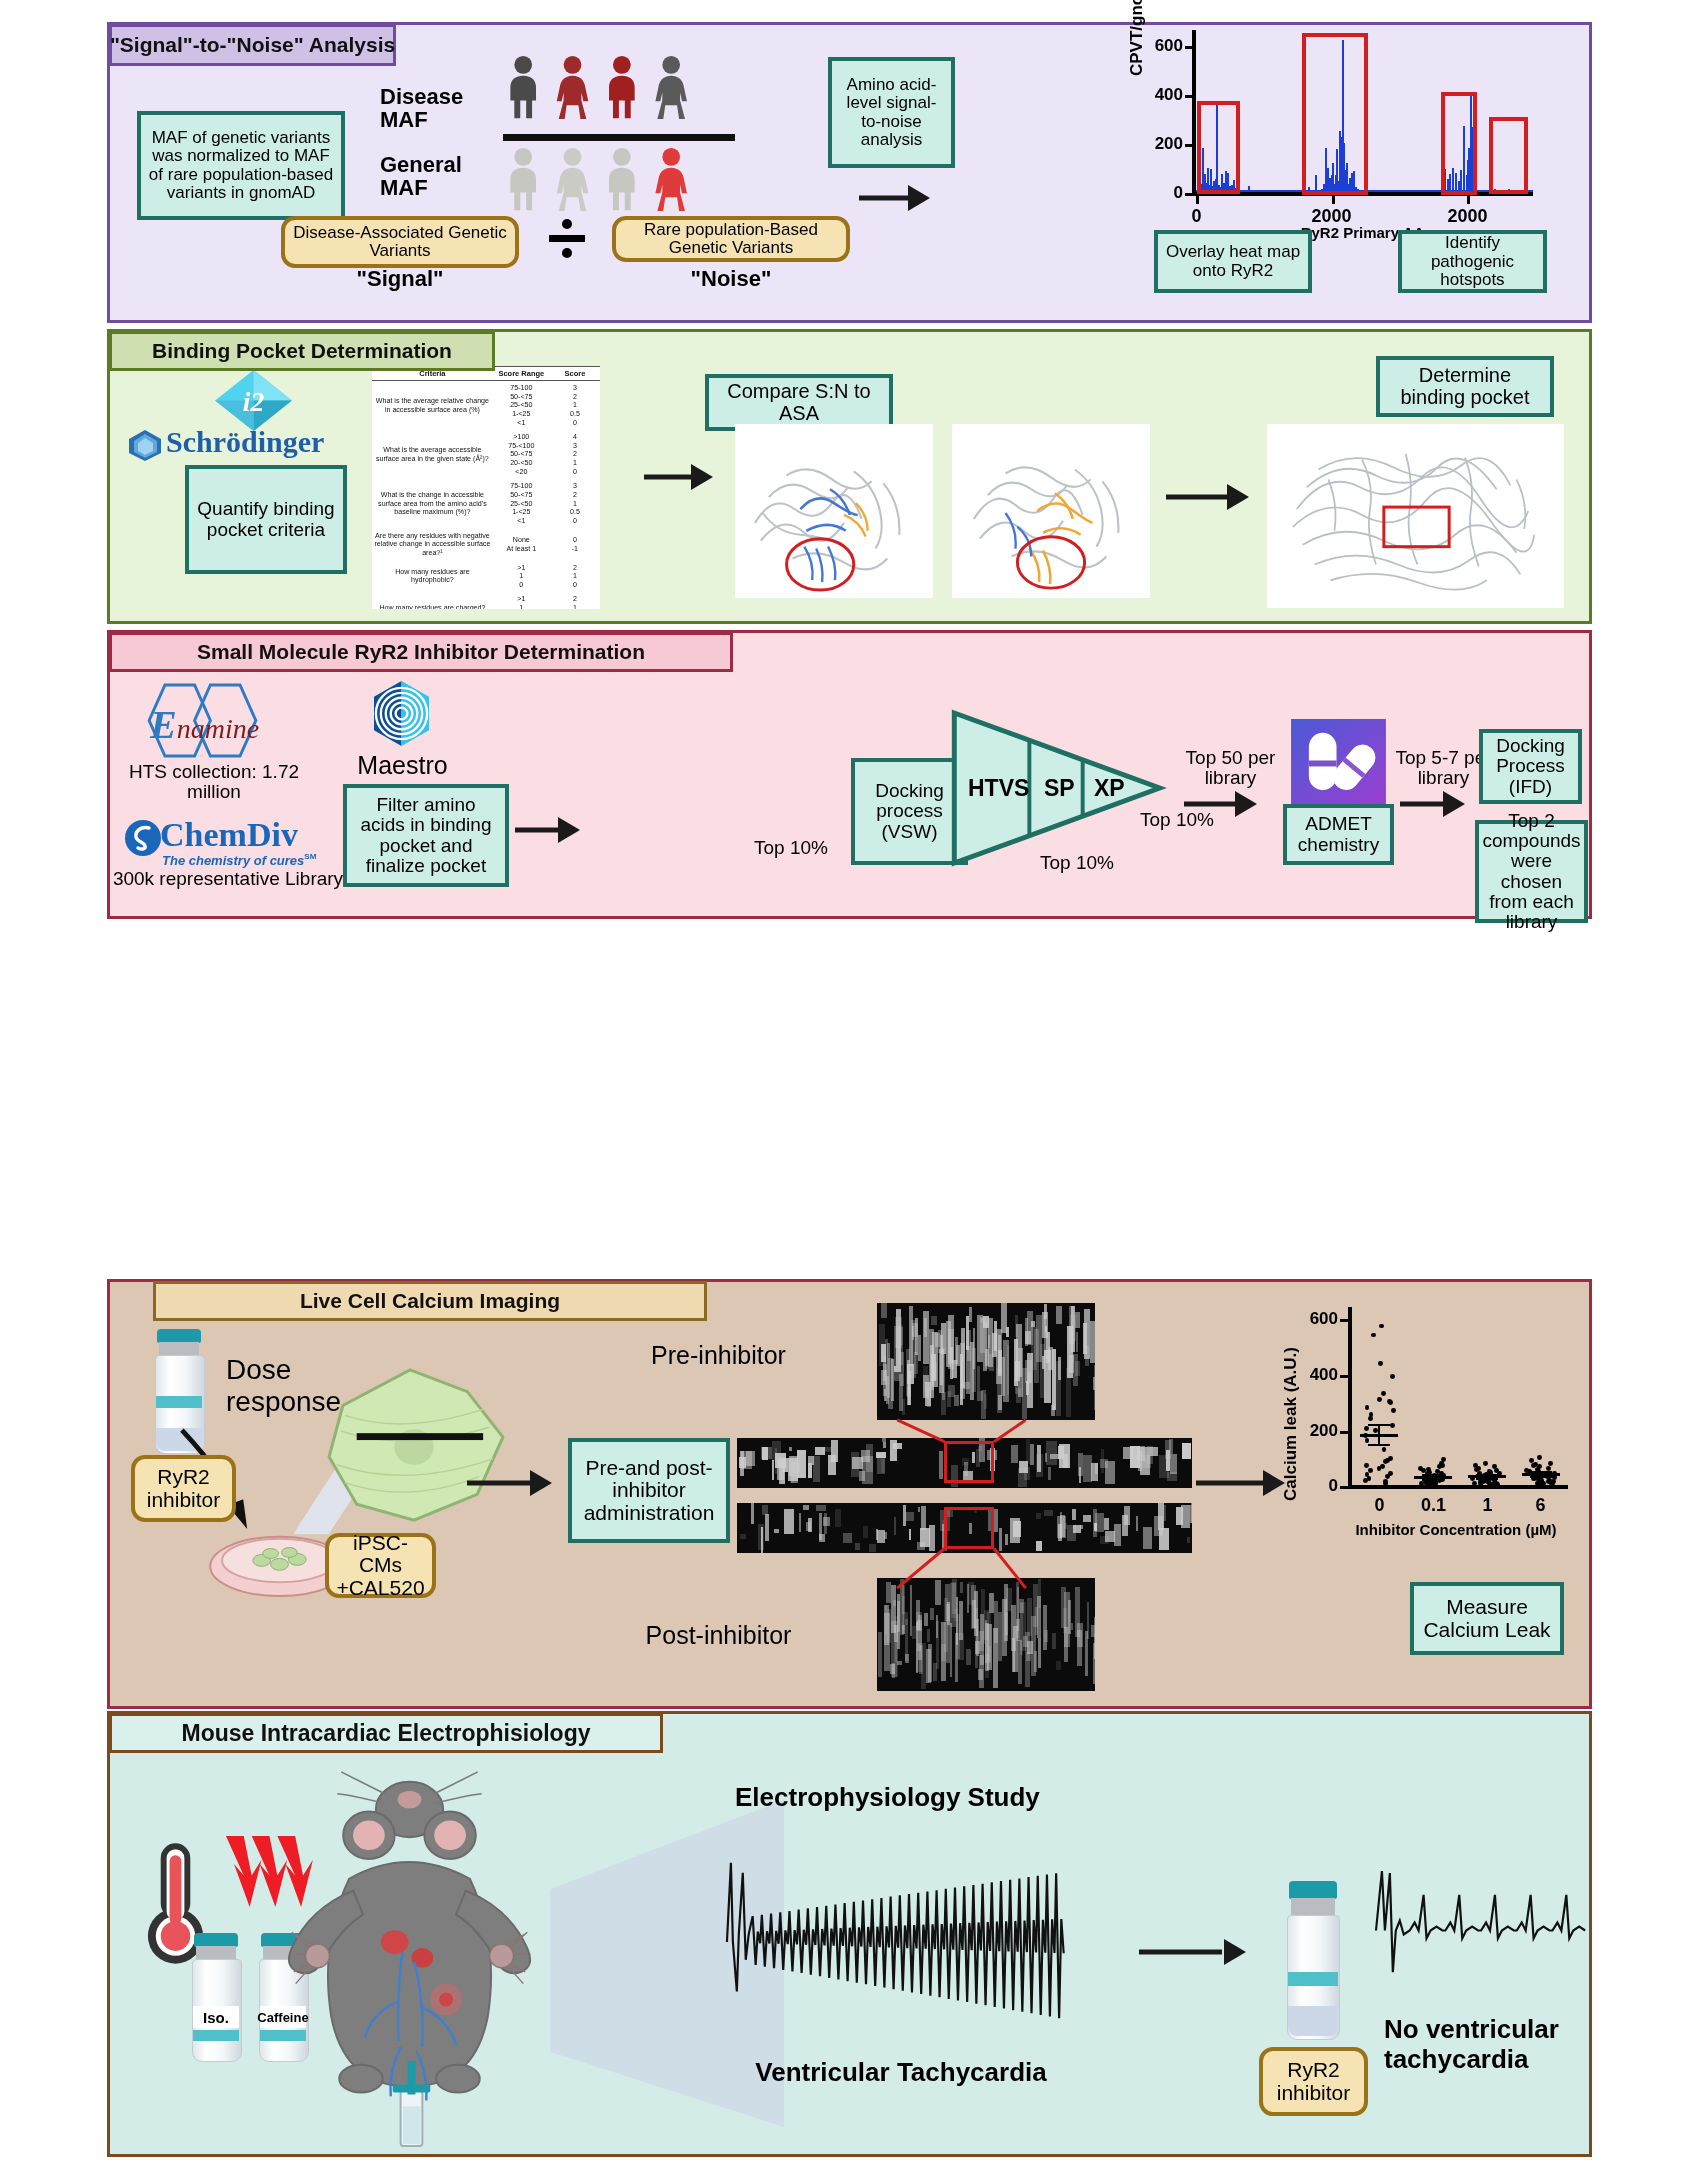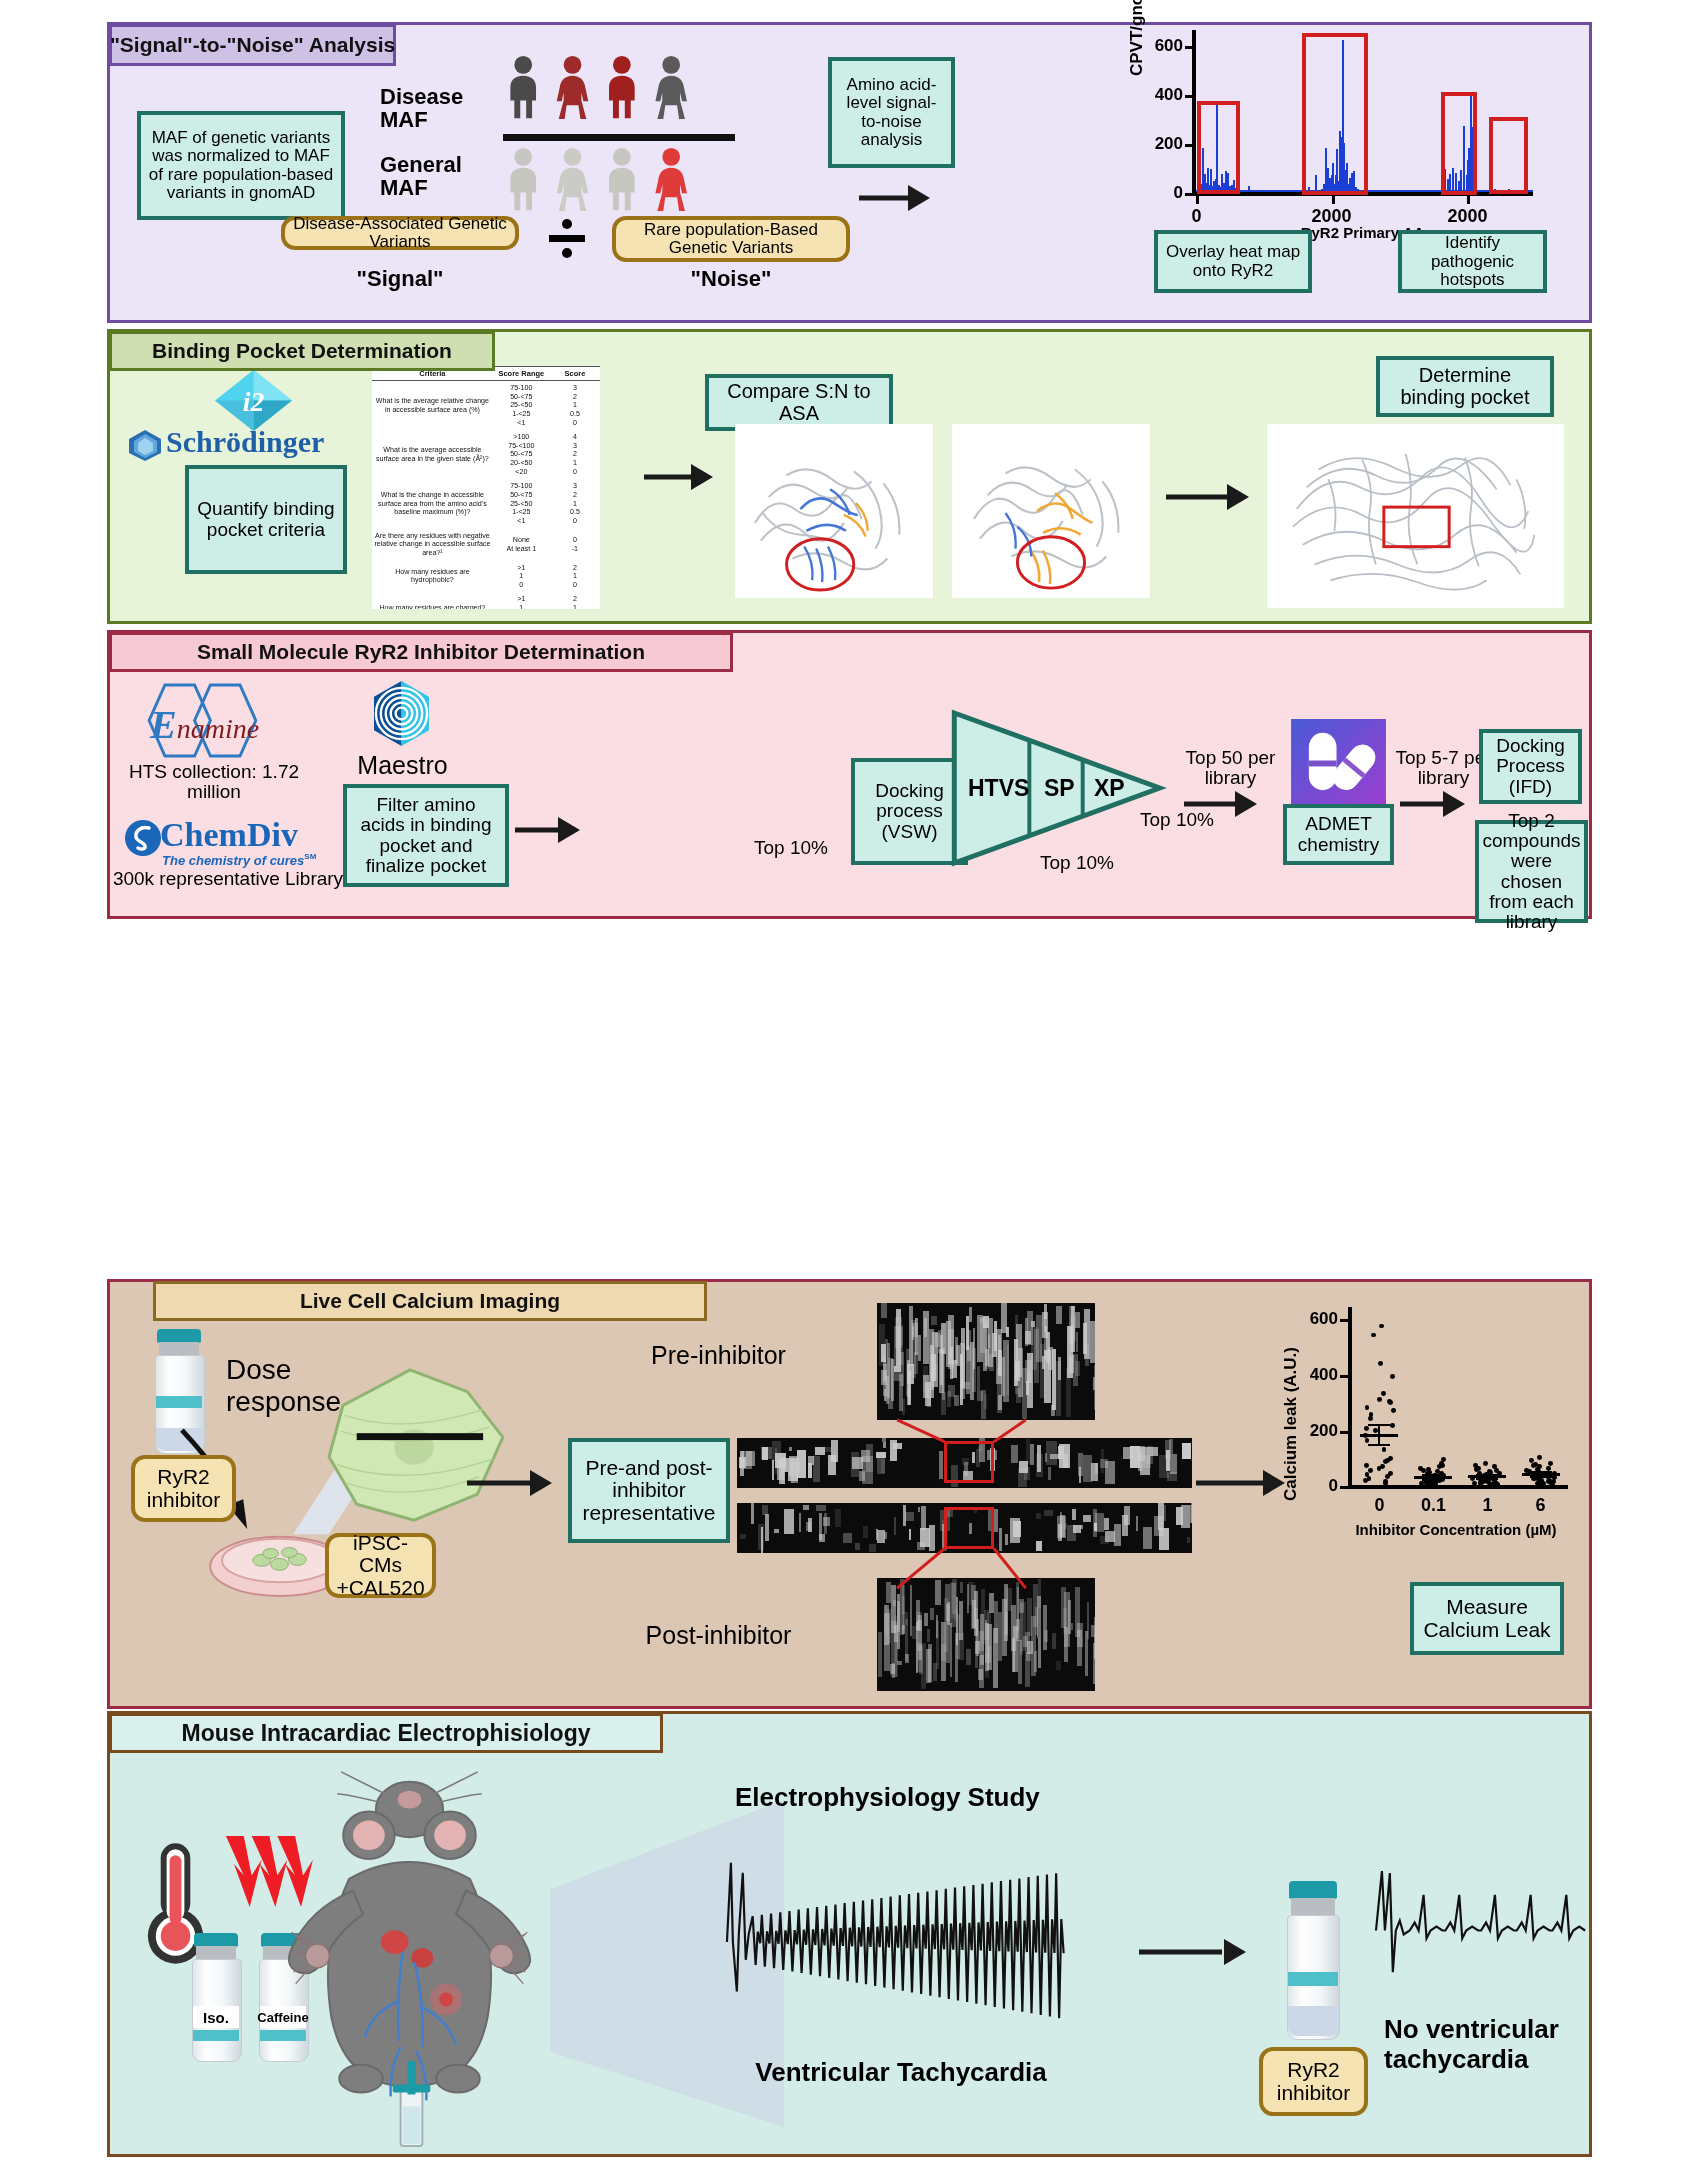--- a/index.html
+++ b/index.html
@@ -114,21 +114,21 @@
   <g fill="#c7c7c2" transform="translate(100,0)">
     <circle cx="16" cy="10" r="9"></circle>
         <path d="M16 21c-9 0-13 5-13 12v13h4v18h6V46h6v18h6V46h4V33c0-7-4-12-13-12z"></path>
   </g>
   <g fill="#e03b3b" transform="translate(150,0)">
     <circle cx="16" cy="10" r="9"></circle>
         <path d="M16 21c-8 0-12 5-13 12l-3 14h5l2-9v8l-5 19h6l2-14h12l2 14h6l-5-19v-8l2 9h5l-3-14c-1-7-5-12-13-12z"></path>
   </g>
 </svg>
 
-<div class="tanbox" style="left:281px;top:216px;width:238px;height:34px;font-size:17px;">Disease-Associated Genetic Variants</div>
+<div class="tanbox" style="left:281px;top:216px;width:238px;height:52px;font-size:17px;">Disease-Associated Genetic Variants</div>
 <div class="tanbox" style="left:612px;top:216px;width:238px;height:46px;font-size:17px;">Rare population-Based Genetic Variants</div>
 
 <div style="position:absolute;left:546px;top:217px;width:42px;height:46px;">
   <div style="position:absolute;left:16px;top:2px;width:10px;height:10px;background:#000;border-radius:50%;"></div>
   <div style="position:absolute;left:3px;top:18px;width:36px;height:7px;background:#000;"></div>
   <div style="position:absolute;left:16px;top:31px;width:10px;height:10px;background:#000;border-radius:50%;"></div>
 </div>
 
 <div class="lbl bold ctr" style="left:281px;top:267px;width:238px;font-size:22px;">"Signal"</div>
 <div class="lbl bold ctr" style="left:612px;top:267px;width:238px;font-size:22px;">"Noise"</div>
@@ -554,21 +554,21 @@
   <rect x="38" y="68" width="128" height="7" fill="#111"></rect>
 </svg>
 
 <div class="tanbox" style="left:325px;top:1533px;width:111px;height:65px;font-size:21px;">iPSC-CMs +CAL520</div>
 
 <div class="arrow" style="left:467px;top:1483px;width:85px;">
       <div class="shaft" style="width:63px;"></div>
       <div class="head"></div>
     </div>
 
-<div class="tealbox" style="left:568px;top:1438px;width:162px;height:105px;font-size:21px;">Pre-and post-inhibitor representative</div>
+<div class="tealbox" style="left:568px;top:1438px;width:162px;height:105px;font-size:21px;">Pre-and post-inhibitor administration</div>
 
 <div class="lbl ctr" style="left:590px;top:1342px;width:257px;font-size:25px;">Pre-inhibitor</div>
 <div class="film" id="film-pre" style="left:877px;top:1303px;width:218px;height:117px;">
       <div class="streak" style="left: 104px; top: 87px; width: 5.3px; height: 29px; opacity: 0.31;"></div>
       <div class="streak" style="left: 19.4px; top: 6.3px; width: 4.6px; height: 57px; opacity: 0.82;"></div>
       <div class="streak" style="left: 138px; top: 69px; width: 3.4px; height: 22px; opacity: 0.27;"></div>
       <div class="streak" style="left: 54px; top: 51px; width: 4.6px; height: 26.6px; opacity: 0.83;"></div>
       <div class="streak" style="left: 192px; top: 3px; width: 4.6px; height: 38px; opacity: 0.38;"></div>
       <div class="streak" style="left: 193px; top: 23px; width: 4.1px; height: 37px; opacity: 0.13;"></div>
       <div class="streak" style="left: 50px; top: 86px; width: 3.5px; height: 18px; opacity: 0.39;"></div>

